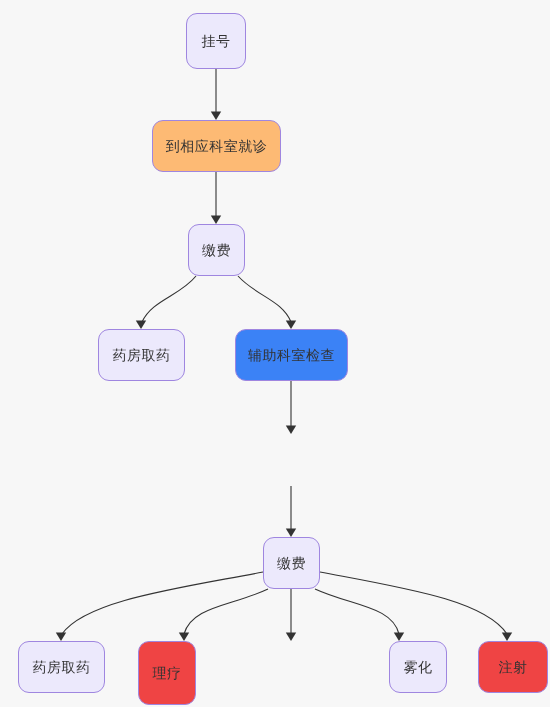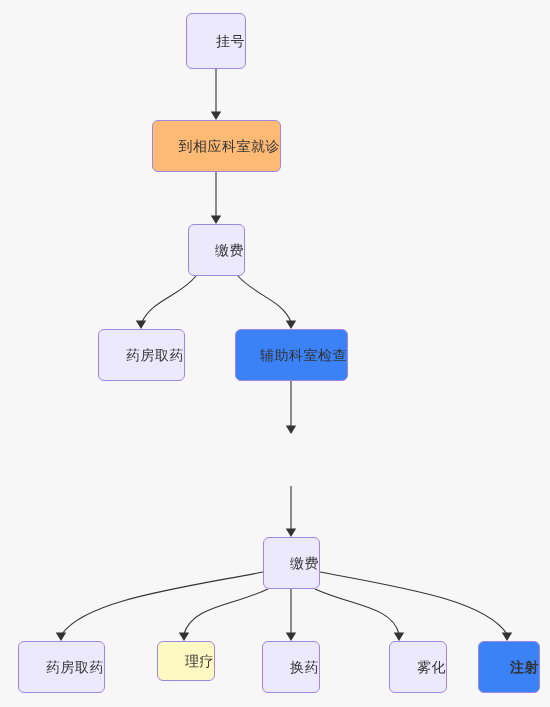--- a/index.html
+++ b/index.html
@@ -25,24 +25,24 @@
     top: 0;
     width: 550px;
     height: 707px;
     pointer-events: none;
   }
   .node {
     position: absolute;
     box-sizing: border-box;
     background: #ece9fc;
     border: 1.6px solid #9f86e0;
-    border-radius: 6px;
+    border-radius: 11px;
     display: flex;
     align-items: center;
-    justify-content: flex-end;
+    justify-content: center;
     color: #333333;
     font-size: 14px;
     line-height: 1;
     letter-spacing: 0.5px;
     white-space: nowrap;
   }
   .node-label {
     display: block;
   }
 </style>
@@ -88,25 +88,22 @@
     </div>
     <div class="node" style="left: 235px; top: 329px; width: 113px; height: 52px; background: #3b82f6; border-color: rgb(159, 134, 224); color: rgb(51, 51, 51);">
       <span class="node-label">辅助科室检查</span>
     </div>
     <div class="node" style="left: 263px; top: 537px; width: 57px; height: 52px; background: rgb(236, 233, 252); border-color: rgb(159, 134, 224); color: rgb(51, 51, 51);">
       <span class="node-label">缴费</span>
     </div>
     <div class="node" style="left: 18px; top: 641px; width: 87px; height: 52px; background: rgb(236, 233, 252); border-color: rgb(159, 134, 224); color: rgb(51, 51, 51);">
       <span class="node-label">药房取药</span>
     </div>
-    <div class="node" style="left: 157px; top: 641px; width: 58px; height: 40px; background: #fef9c3; border-color: rgb(159, 134, 224); color: rgb(51, 51, 51);">
+    <div class="node" style="left: 138px; top: 641px; width: 58px; height: 64px; background: #ef4444; border-color: rgb(159, 134, 224); color: rgb(51, 51, 51);">
       <span class="node-label">理疗</span>
-    </div>
-    <div class="node" style="left: 262px; top: 641px; width: 58px; height: 52px; background: rgb(236, 233, 252); border-color: rgb(159, 134, 224); color: rgb(51, 51, 51);">
-      <span class="node-label">换药</span>
     </div>
     <div class="node" style="left: 370px; top: 641px; width: 58px; height: 52px; background: rgb(236, 233, 252); border-color: rgb(159, 134, 224); color: rgb(51, 51, 51); margin-left: 19px;">
       <span class="node-label">雾化</span>
     </div>
-    <div class="node" style="left: 478px; top: 641px; width: 62px; height: 52px; background: #3b82f6; border-color: rgb(159, 134, 224); color: rgb(51, 51, 51); font-weight: bold;">
+    <div class="node" style="left: 478px; top: 641px; width: 70px; height: 52px; background: #ef4444; border-color: rgb(159, 134, 224); color: rgb(51, 51, 51);">
       <span class="node-label">注射</span>
     </div>
   </div>
 
 </body></html>

